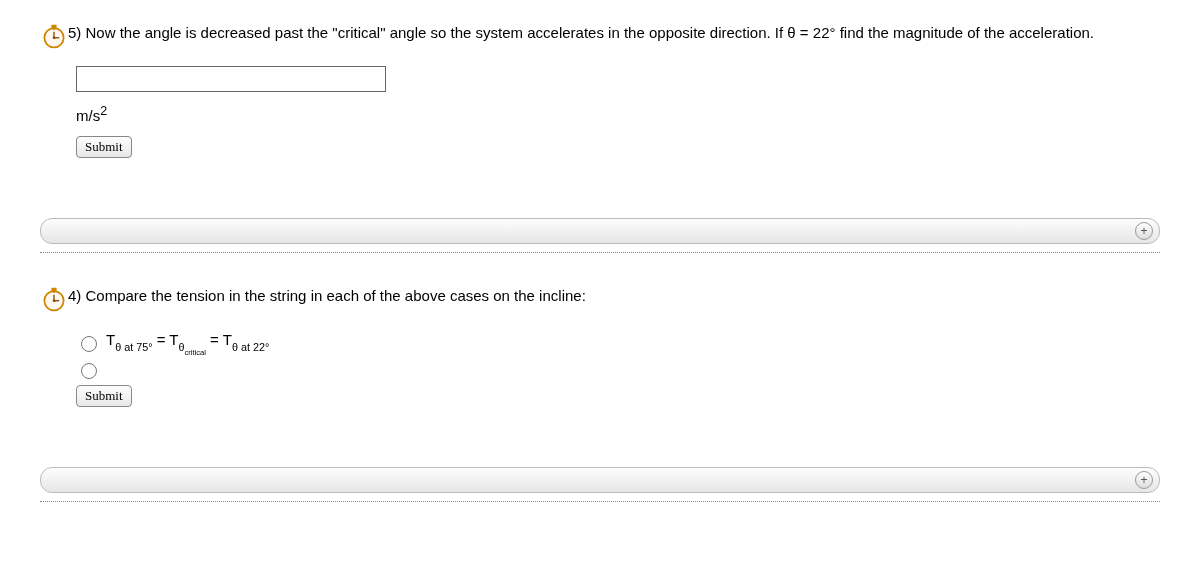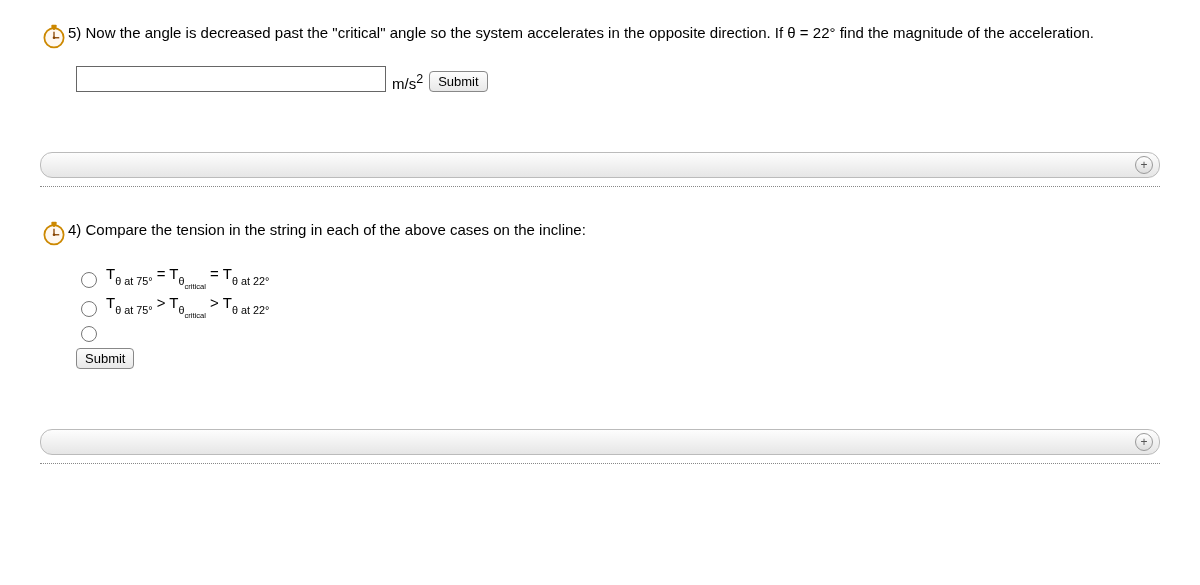--- a/index.html
+++ b/index.html
@@ -31,36 +31,37 @@
     height: 100%;
   }
   .prompt-text {
     line-height: 1.4;
     padding-top: 2px;
   }
   .answer-row {
     margin-left: 36px;
     margin-top: 16px;
     display: flex;
-    align-items: flex-end;
-    gap: 6px;
+    align-items: flex-start;
+    gap: 12px;
+    flex-direction: column;
   }
   .text-input {
     width: 300px;
     height: 22px;
     border: 1px solid #666;
     background: #fff;
     font-size: 14px;
     padding: 1px 4px;
   }
   .unit-label {
     font-size: 15px;
   }
   .btn {
-    font-family: Liberation Sans, sans-serif;
+    font-family: Liberation Serif, serif;
     font-size: 13px;
     padding: 2px 8px;
     border: 1px solid #888;
     border-radius: 4px;
     background: linear-gradient(#fdfdfd, #e8e8e8);
     cursor: pointer;
   }
   .spacer {
     height: 50px;
   }
@@ -94,21 +95,21 @@
     border: none;
     border-top: 1px dotted #888;
     margin: 0 0 30px 0;
   }
   .options {
     margin-left: 36px;
     margin-top: 18px;
   }
   .option {
     display: flex;
-    align-items: flex-end;
+    align-items: center;
     gap: 6px;
     margin-bottom: 6px;
     font-size: 15px;
   }
   .option input[type="radio"] {
     width: 16px;
     height: 16px;
   }
   .sub {
     font-size: 0.72em;
@@ -175,26 +176,20 @@
 
   <div class="options">
     <label class="option">
       <input type="radio" name="q6" style="">
       <span>
         T<span class="sub">θ at 75°</span> <span>=</span> T<span class="sub">θ<span class="subsub">critical</span></span> <span>=</span> T<span class="sub">θ at 22°</span>
       </span>
     </label>
     <label class="option">
       <input type="radio" name="q6" style="">
-      <span>
-        T<span class="sub">θ at 75°</span> <span>&gt;</span> T<span class="sub">θ<span class="subsub">critical</span></span> <span>&gt;</span> T<span class="sub">θ at 22°</span>
-      </span>
-    </label>
-    <label class="option">
-      <input type="radio" name="q6" style="">
     </label>
   </div>
   <div class="submit-row">
     <button class="btn">Submit</button>
   </div>
 </div>
 
 <div class="spacer"></div>
 
 <div class="expand-bar">

